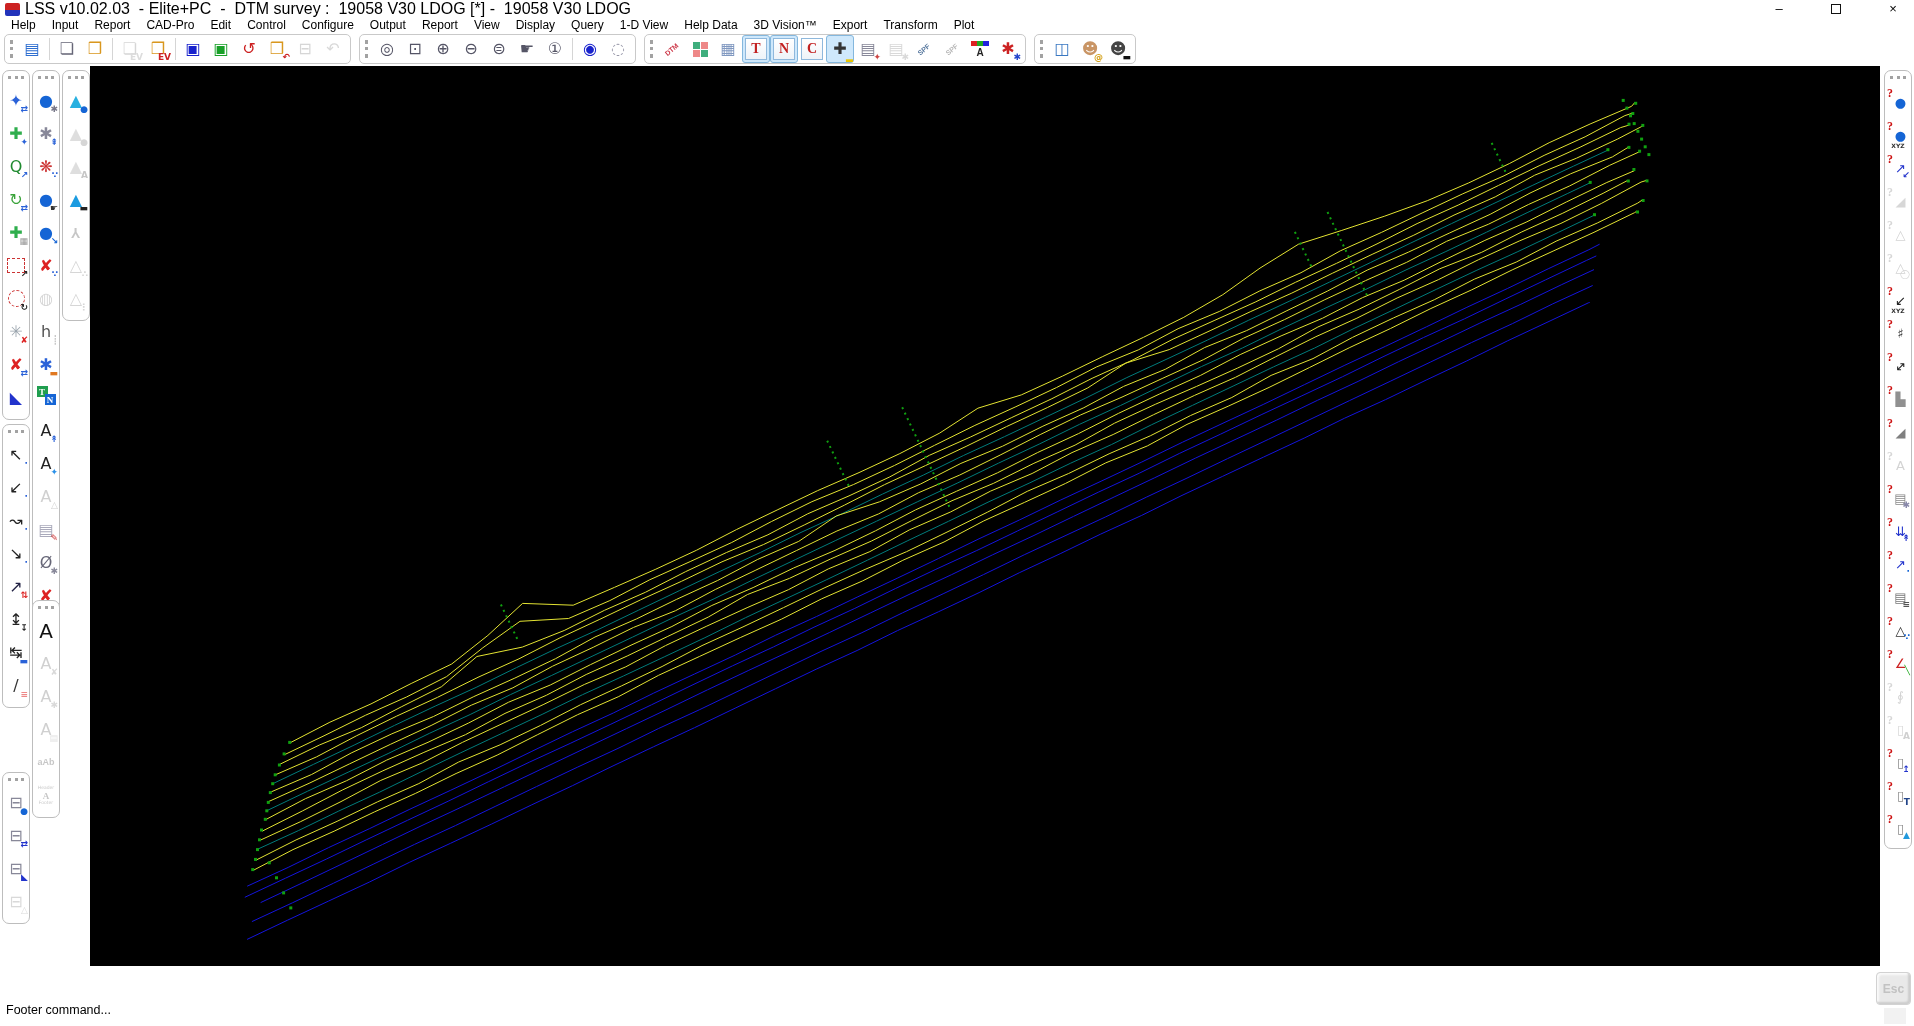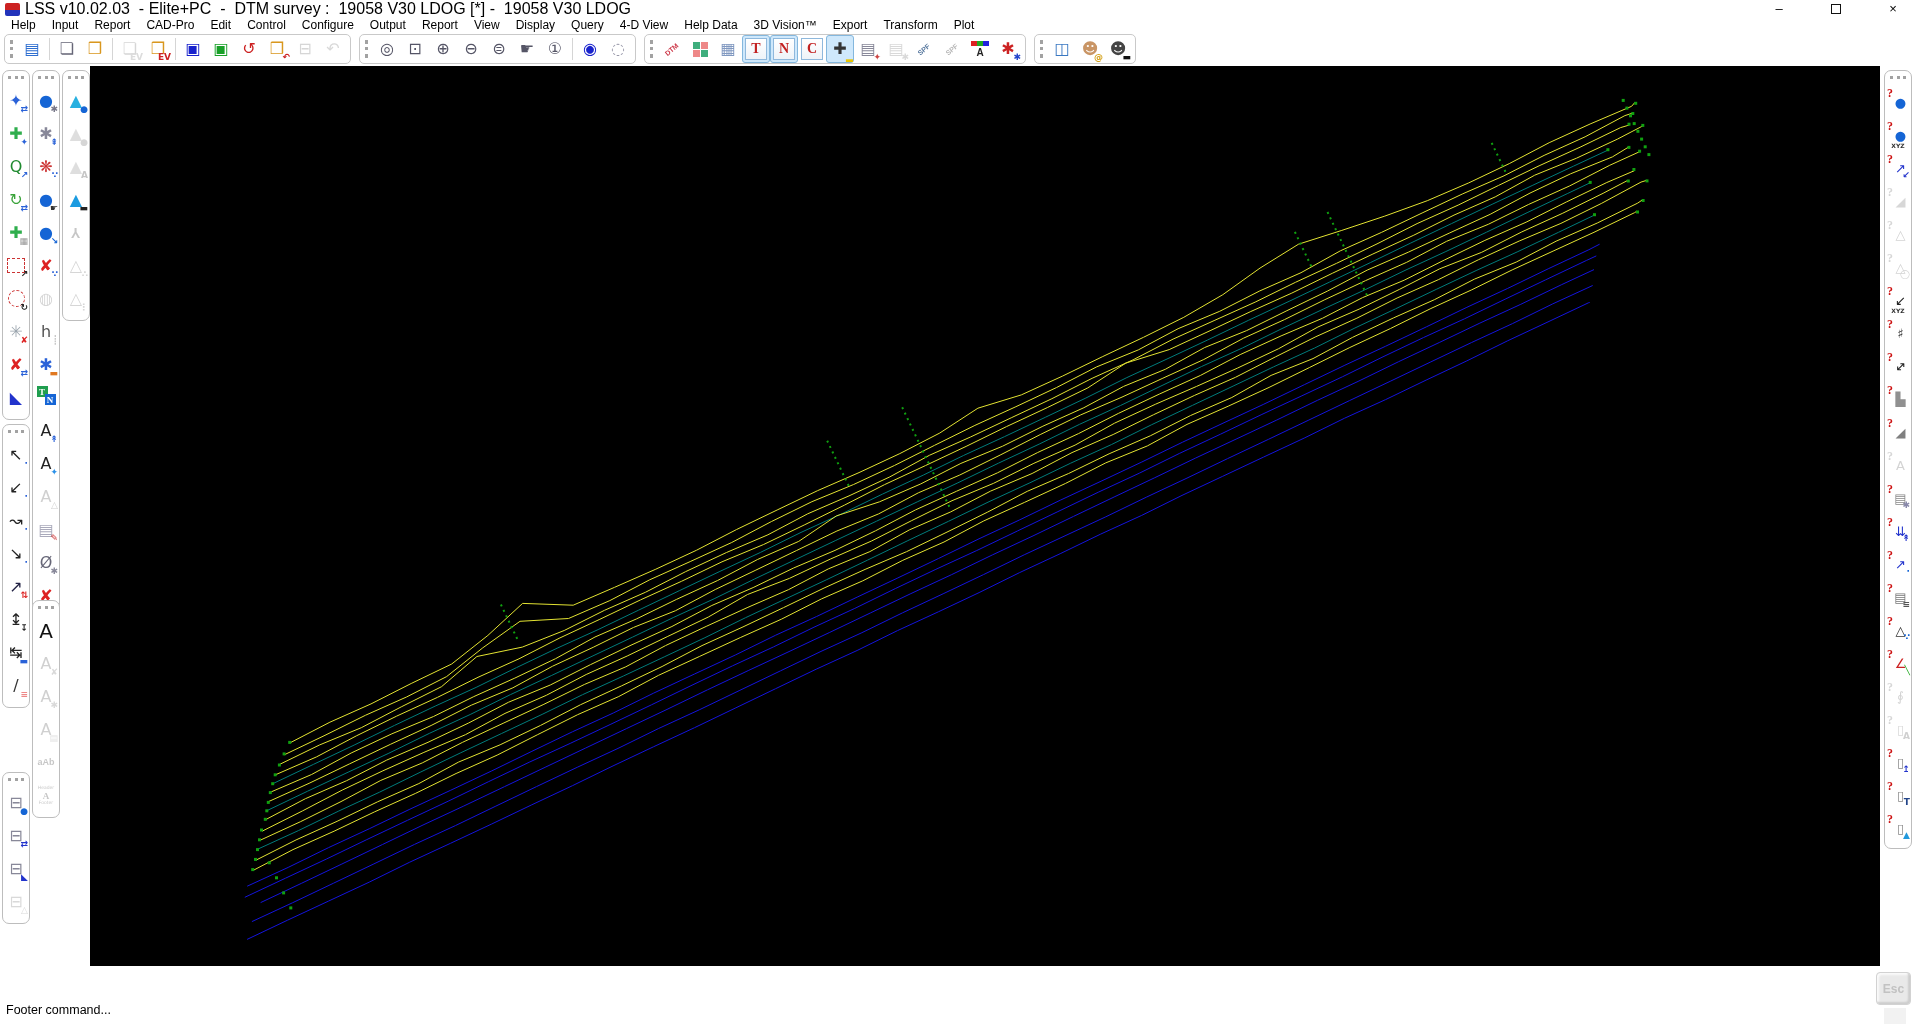--- a/index.html
+++ b/index.html
@@ -89,21 +89,21 @@
       <span class="mitem">Report</span>
       <span class="mitem">CAD-Pro</span>
       <span class="mitem">Edit</span>
       <span class="mitem">Control</span>
       <span class="mitem">Configure</span>
       <span class="mitem">Output</span>
       <span class="mitem">Report</span>
       <span class="mitem">View</span>
       <span class="mitem">Display</span>
       <span class="mitem">Query</span>
-      <span class="mitem">4-D View</span>
+      <span class="mitem">1-D View</span>
       <span class="mitem">Help Data</span>
       <span class="mitem">3D Vision™</span>
       <span class="mitem">Export</span>
       <span class="mitem">Transform</span>
       <span class="mitem">Plot</span>
     </div>
 
   <div class="toolbar">
     <div class="tpanel">
         <span class="vgrip"></span>

